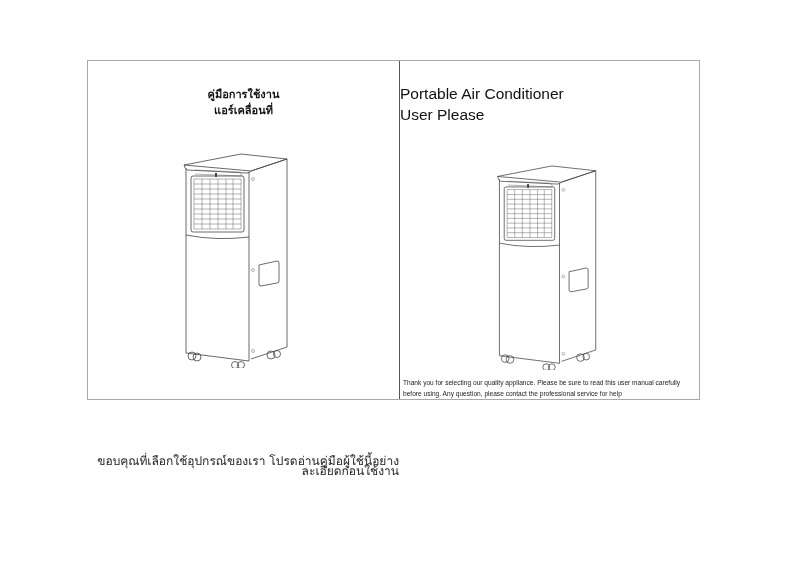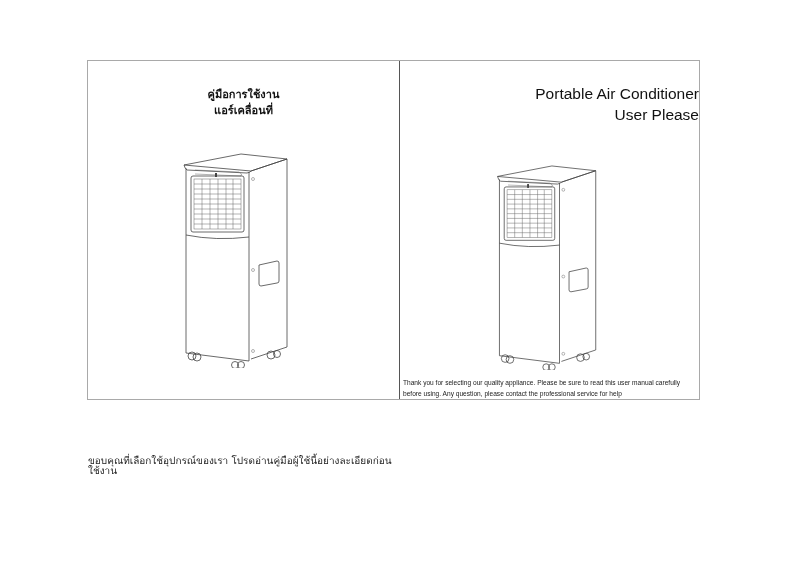--- a/index.html
+++ b/index.html
@@ -9,26 +9,26 @@
       border: 1px solid #a9a9a9; box-sizing: border-box; background: #fff;
     }
     .page { position: absolute; top: 0; bottom: 0; }
     .page-left { left: 0; width: 311px; }
     .page-right { left: 311px; right: 0; border-left: 1px solid #555; }
     .thai-title {
       position: absolute; left: 0; width: 100%; text-align: center;
       font-family: "DejaVu Serif", serif; font-weight: bold; font-size: 11px; color: #111; line-height: 20px;
     }
     .en-title {
-      position: absolute; left: 0; width: 100%; text-align: right;
+      position: absolute; left: 0; width: 100%; text-align: left;
       font-family: "Liberation Sans", sans-serif; font-size: 15.5px; color: #111; line-height: 21px;
     }
     .thai-note {
-      position: absolute; left: 0; width: 100%; text-align: left;
-      font-family: "DejaVu Serif", serif; font-size: 10px; color: #222; line-height: 10px;
+      position: absolute; left: 0; width: 100%; text-align: right;
+      font-family: "DejaVu Serif", serif; font-size: 12px; color: #222; line-height: 10px;
     }
     .en-note {
       position: absolute; left: 3px; right: 2px; bottom: 0px;
       font-family: "Liberation Sans", sans-serif; font-size: 6.6px; color: #222; line-height: 11px;
       white-space: nowrap;
     }
     .drawing { position: absolute; }
     svg .ln { fill: none; stroke: #444; stroke-width: 0.8; }
     svg .thin { fill: none; stroke: #666; stroke-width: 0.5; }
   </style>

